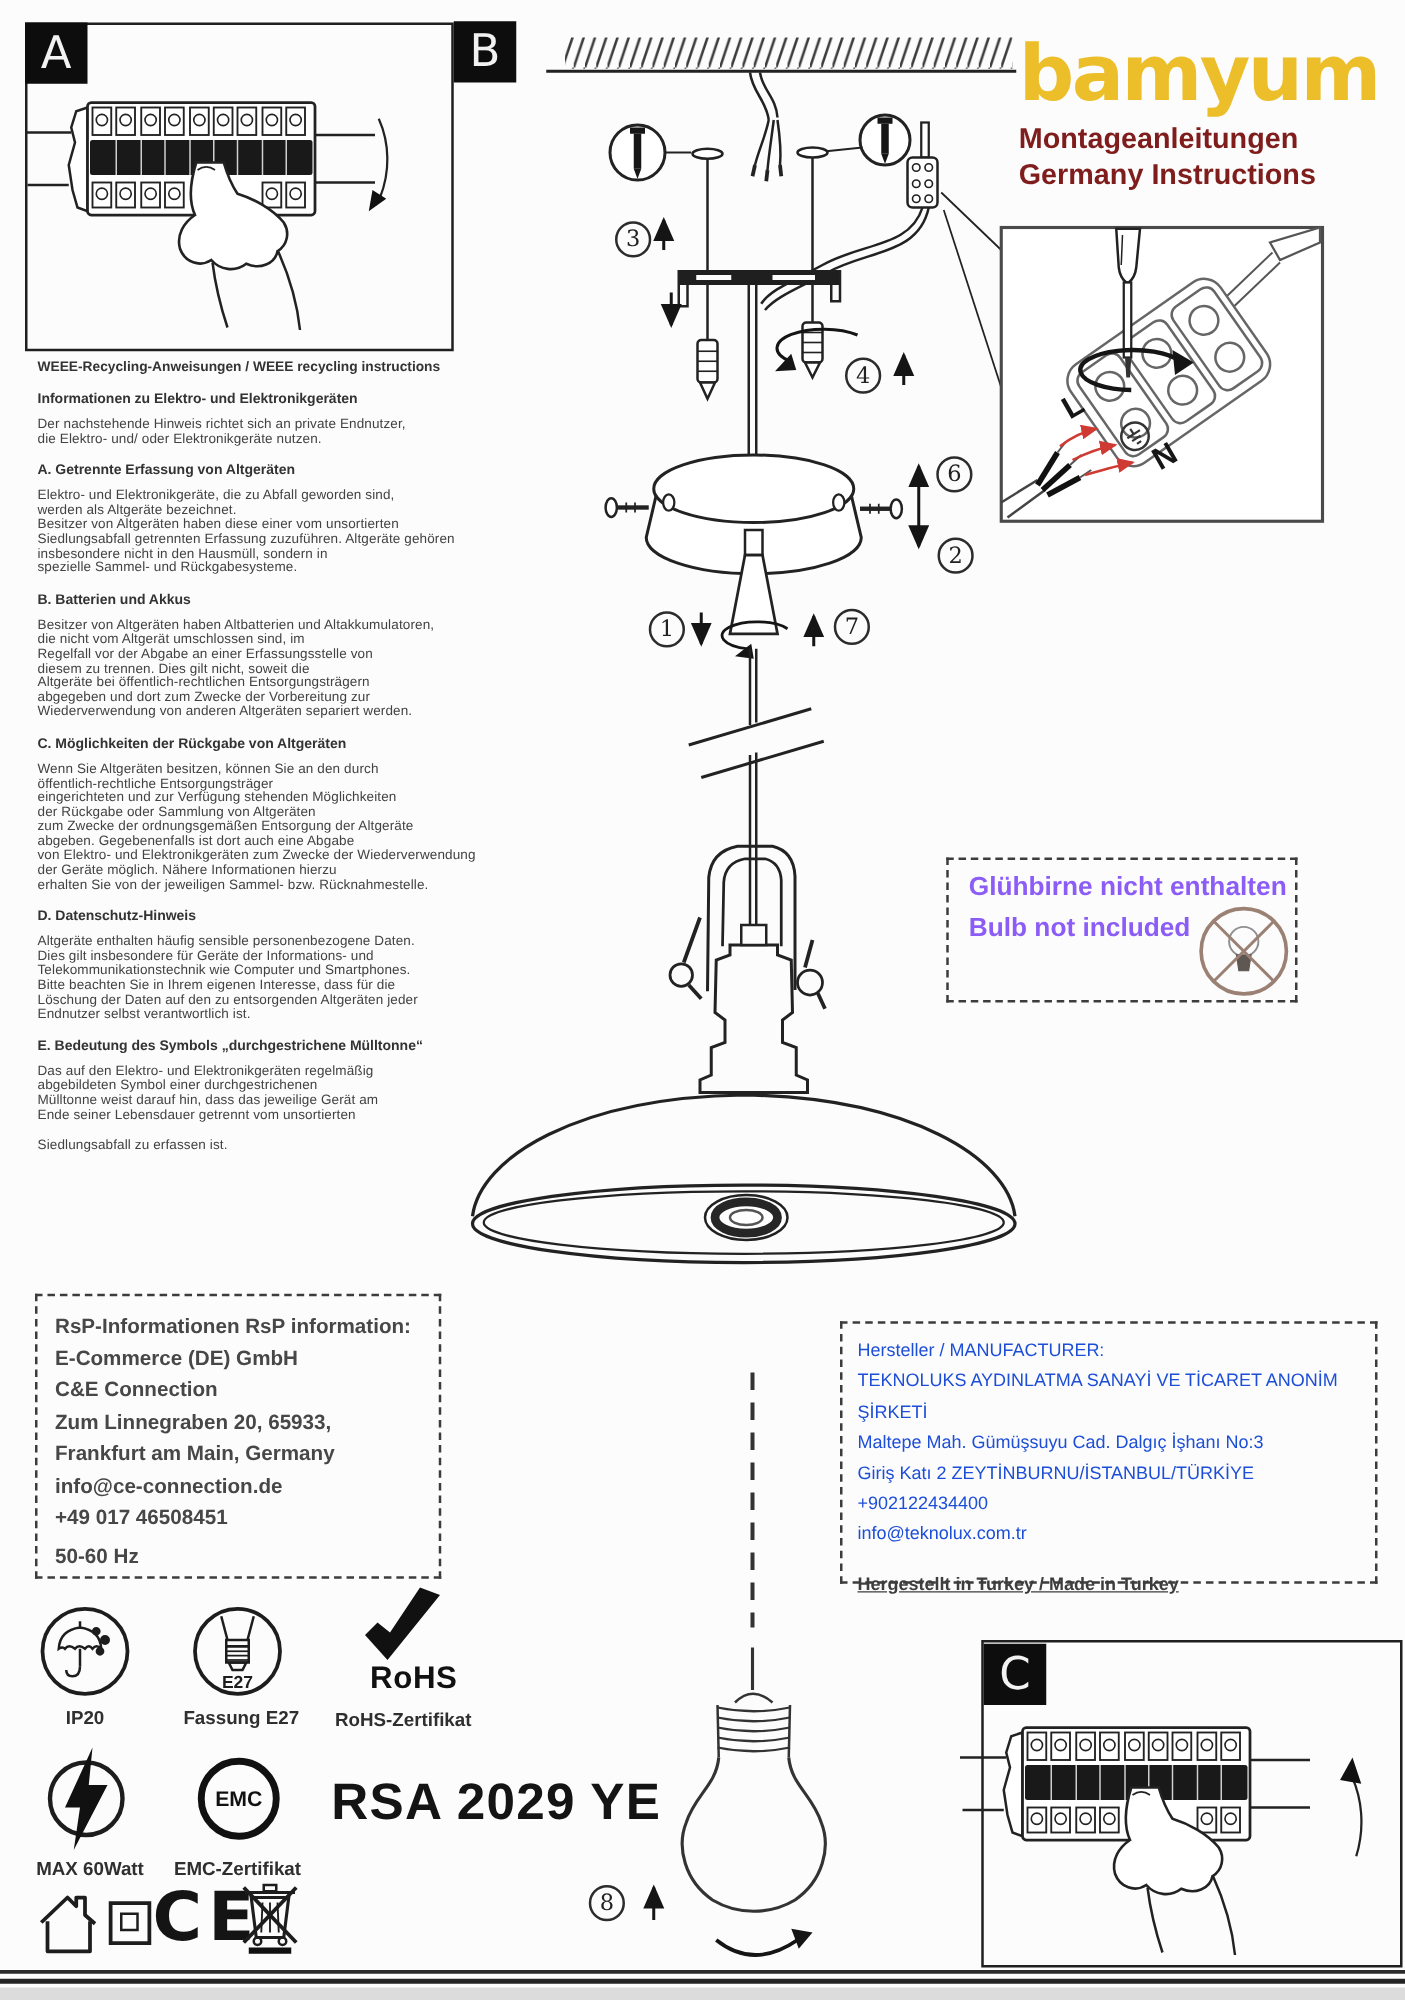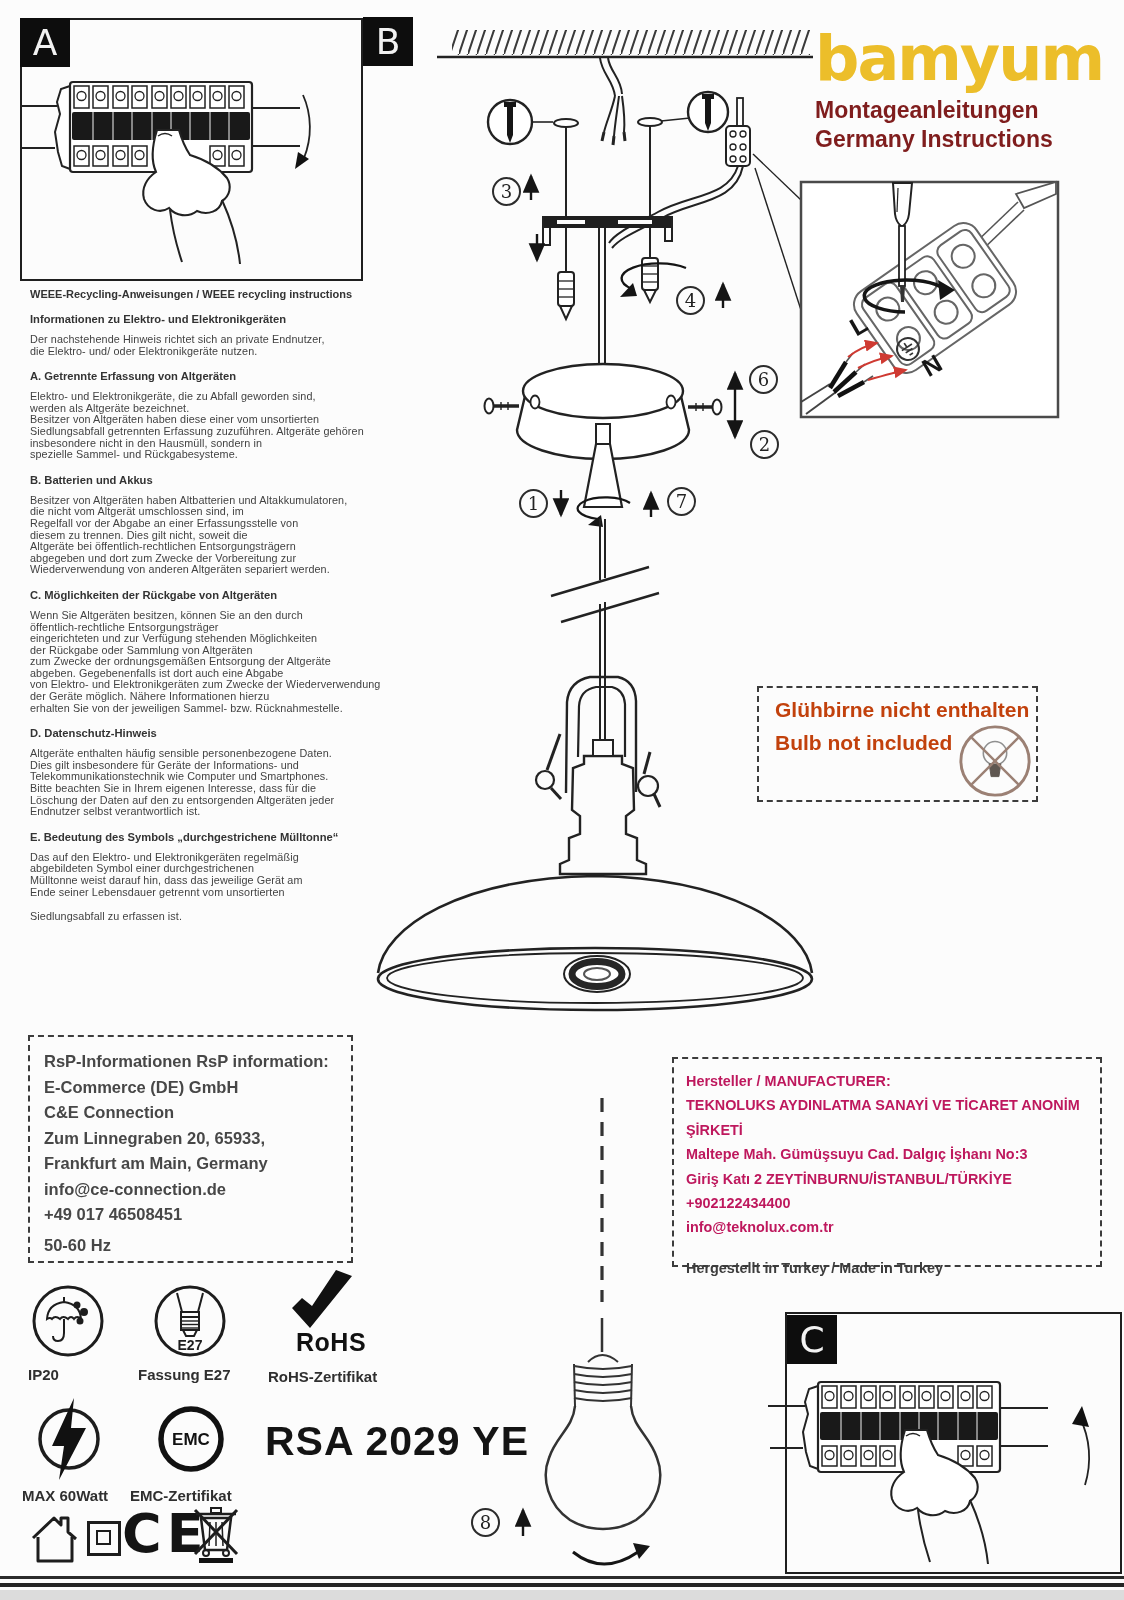--- a/index.html
+++ b/index.html
@@ -29,43 +29,43 @@
   .w-body  { font-size:10.8px; line-height:11.6px; white-space:pre-line; letter-spacing:.1px; }
   .w-foot  { font-size:10.8px; margin-top:13px; }
 
   
   .brand { position:absolute; left:815px; top:22px; width:300px; }
   .logo  { font: 700 62px "DejaVu Sans", sans-serif; letter-spacing:-2px; line-height:74px; }
   .brand .sub { font-size:23px; font-weight:700; color:#7f1d1d; line-height:29px; }
 
   
   .dashbox { position:absolute; border:2px dashed #3c3c3c; }
-  .note-line { font-size:21px; font-weight:700; color:#c2410c; }
+  .note-line { font-size:21px; font-weight:700; color:#8b5cf6; }
 
   .rsp { left:28px; top:1035px; width:325px; height:228px; padding:12px 14px; }
   .rsp .line { font-size:16.5px; font-weight:600; color:#474747; line-height:25.5px; }
   .rsp .line:last-child { margin-top:5px; }
 
   .manu { left:672px; top:1057px; width:430px; height:210px; padding:10px 12px; }
-  .manu .line { font-size:14.4px; font-weight:700; color:#be185d; line-height:24.4px; }
-  .manu .foot { font-size:14.4px; font-weight:700; color:#3d3d3d; margin-top:20px; }
+  .manu .line { font-size:14.4px; font-weight:400; color:#1d4ed8; line-height:24.4px; }
+  .manu .foot { font-size:14.4px; font-weight:700; color:#3d3d3d; margin-top:20px;text-decoration:underline; }
 
   
   .cnum {
     position:absolute; width:29px; height:29px; border:2px solid #2c2c2c; border-radius:50%;
     display:flex; align-items:center; justify-content:center;
     font: 400 18px "DejaVu Serif", serif; color:#222; background:transparent;
   }
 
   
   .wl { position:absolute; font: 700 25px "Liberation Sans", sans-serif; color:#161616;
         transform: rotate(-30deg); }
 
   
-  .cap { position:absolute; font-size:15px; font-weight:700; color:#2f2f2f; text-align:left; }
+  .cap { position:absolute; font-size:15px; font-weight:700; color:#2f2f2f; text-align:center; }
   .rohs-word { position:absolute; font: 700 25px "Liberation Sans", sans-serif; color:#111; letter-spacing:.5px; }
   .model { position:absolute; left:265px; top:1418px; font: 600 41px "Liberation Sans", sans-serif;
            color:#141414; letter-spacing:1px; }
   .ce { position:absolute; left:122px; top:1502px; font: 700 54px "DejaVu Sans", sans-serif;
         color:#141414; letter-spacing:5px; }
 
   
   .rule1 { position:absolute; left:0; top:1576px; width:1124px; height:3px; background:#2b2b2b; }
   .rule2 { position:absolute; left:0; top:1583px; width:1124px; height:4px; background:#242424; }
   .foot-strip { position:absolute; left:0; top:1590px; width:1124px; height:10px; background:#dcdcdc; }

